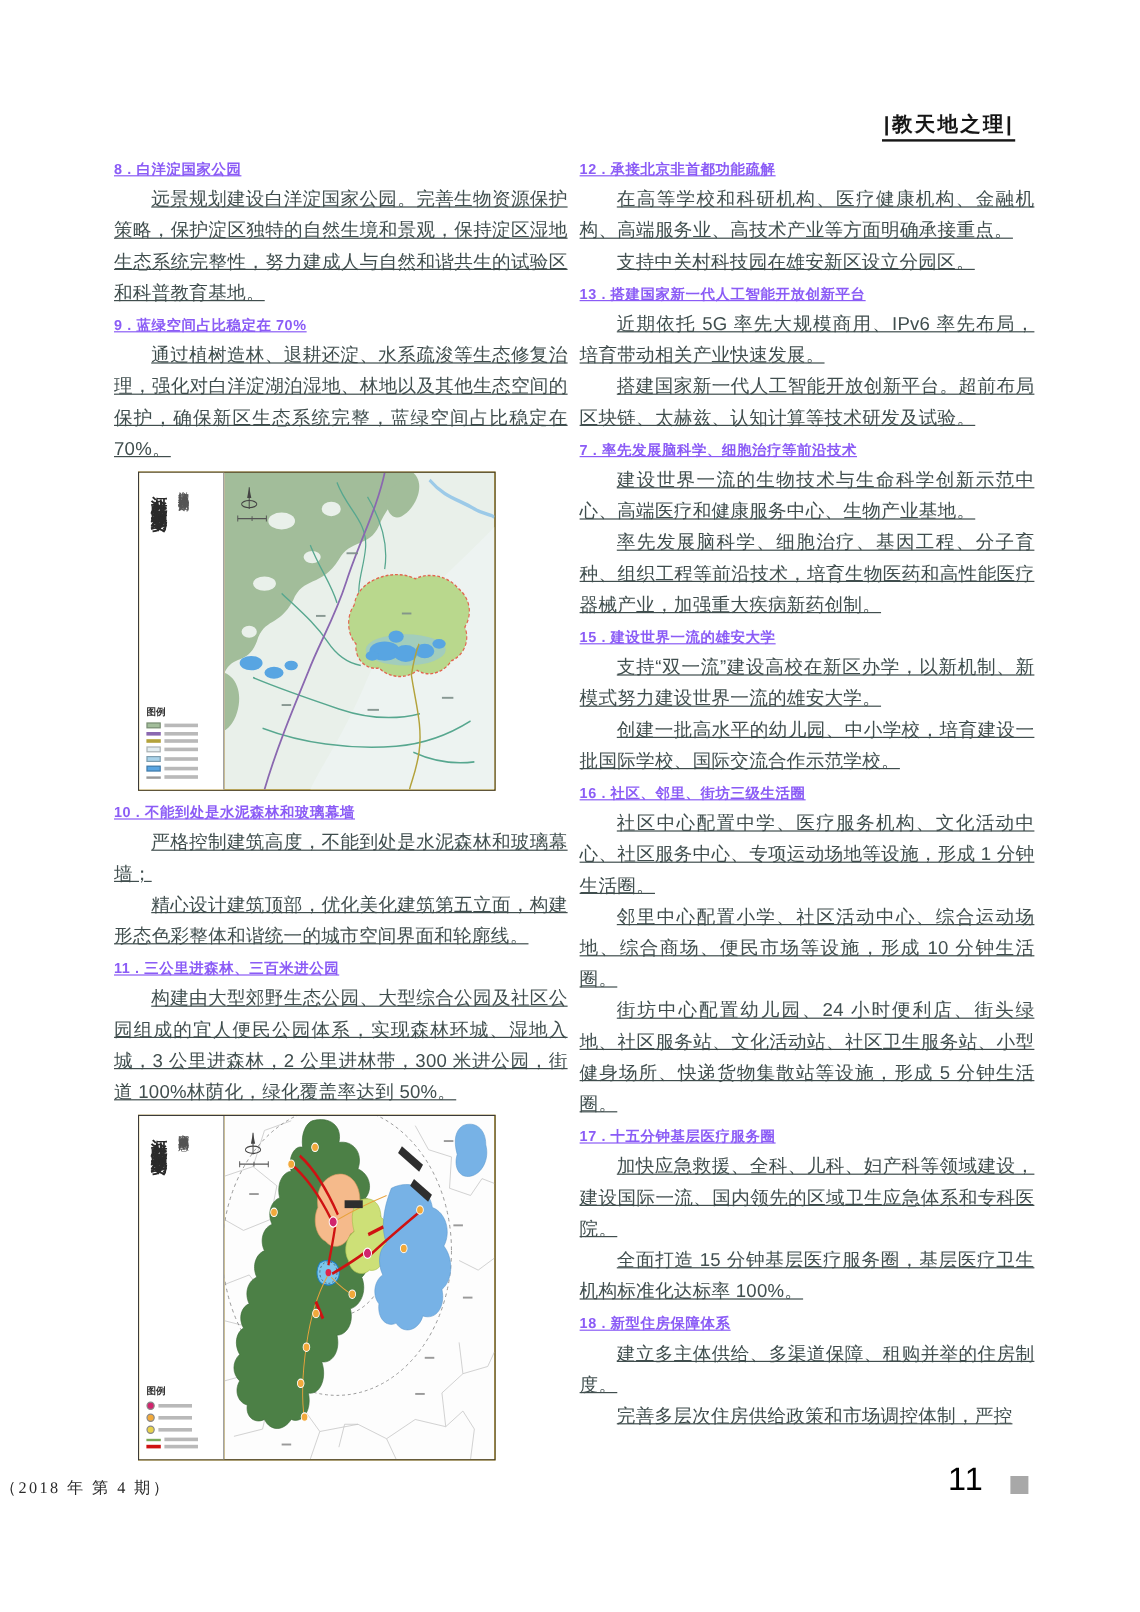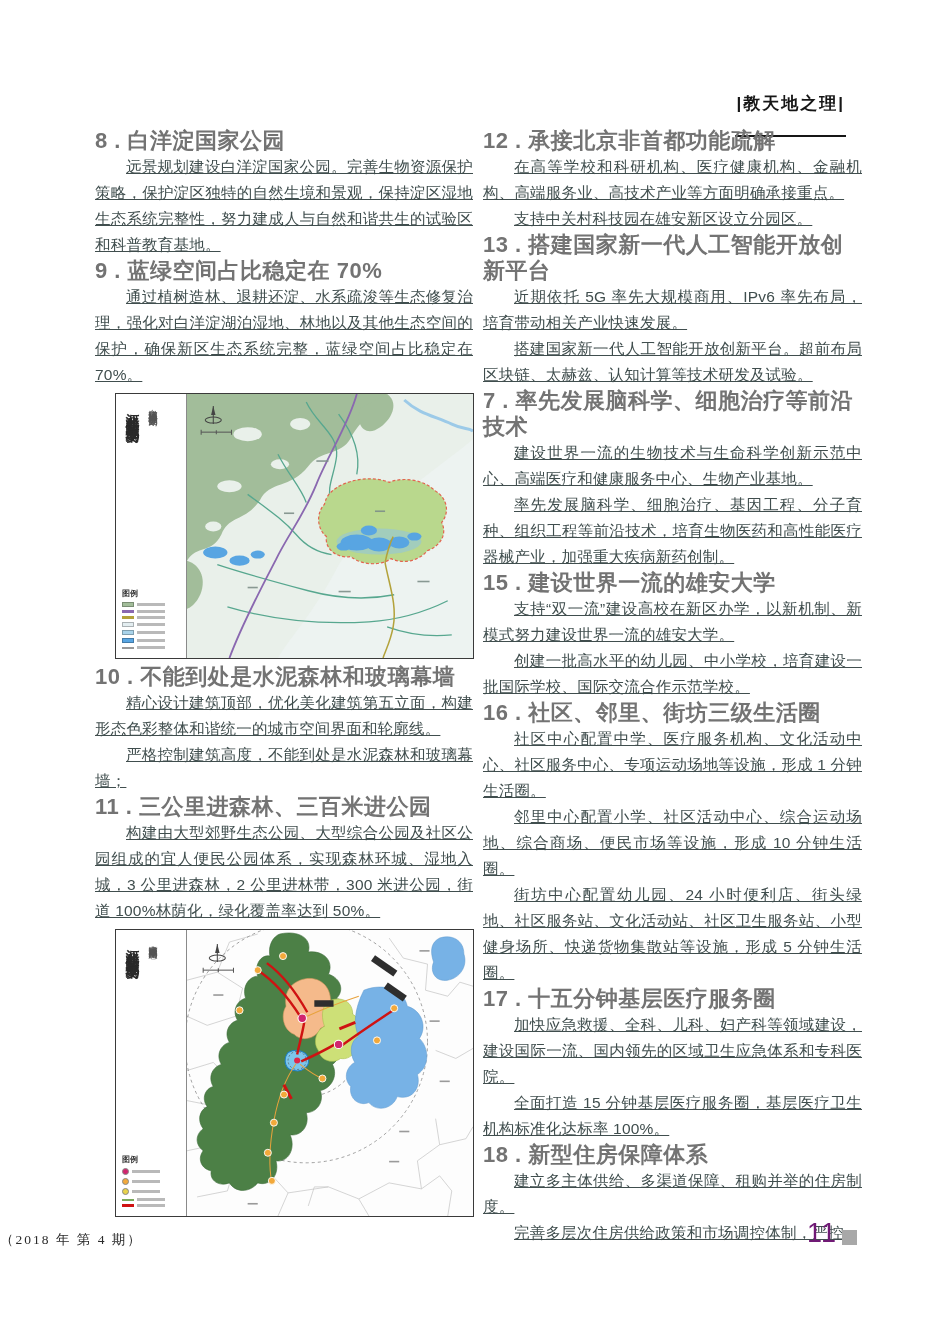--- a/index.html
+++ b/index.html
@@ -5,36 +5,36 @@
   html,body{margin:0;padding:0;background:#f2f2f2;}
   .page{
     position:relative;width:950px;height:1343px;margin:0 auto;
     background:#ffffff;overflow:hidden;
     font-family:"Liberation Sans","DejaVu Sans",sans-serif;
     color:#404e4e;
   }
   .header-tag{
     position:absolute;top:92px;right:104px;
     font-size:17px;font-weight:bold;color:#161616;
-    border-bottom:2px solid #161616;padding:0 1px 20px 1px;letter-spacing:2px;text-align:right;
+    border-bottom:2px solid #161616;padding:0 1px 1px 1px;letter-spacing:2px;text-align:right;
   }
   .columns{position:absolute;left:95px;top:128px;display:flex;gap:10px;}
   .col{width:378px;}
   .col-right{width:379px;}
   h2.sec{
-    margin:0;font-size:22px;line-height:26px;font-weight:bold;
-    color:#737373;letter-spacing:0.5px;
+    margin:0;font-size:12px;line-height:26px;font-weight:bold;
+    color:#8b5cf6;letter-spacing:0.5px;text-decoration:underline;
   }
   p.body{
     margin:0;font-size:15.5px;line-height:26px;text-indent:2em;
     text-align:justify;color:#404e4e;letter-spacing:0.2px;text-decoration:underline;
   }
   
   .map-fig{
-    margin:5px 0 5px 20px;width:359px;border:1px solid #3a3a3a;
+    margin:5px 0 5px 20px;width:298px;border:1px solid #3a3a3a;
     background:#eab308;display:flex;box-sizing:border-box;
   }
   .fig1{height:266px;}
   .fig2{height:288px;}
   .map-side{
     width:71px;box-sizing:border-box;border-right:1px solid #8a8a8a;
     background:#fff;position:relative;display:flex;padding:8px 3px 0 7px;gap:5px;
   }
   .map-side-main{
     writing-mode:vertical-rl;font-weight:bold;font-size:13.5px;
@@ -53,22 +53,22 @@
   .chip-dot{width:7px;height:7px;border-radius:50%;border:1px solid #888;box-sizing:border-box;}
   .ltext{display:inline-block;width:28px;height:3px;background:#b9b9b9;}
   .map-svg{flex:1;display:block;}
   
   .footer-issue{
     position:absolute;top:1231px;left:0;width:100%;text-align:left;
     font-family:"Liberation Serif","DejaVu Serif",serif;
     font-size:13.5px;color:#2b2b2b;letter-spacing:2px;
   }
   .footer-pageno{
-    position:absolute;top:1218px;right:93px;display:flex;align-items:center;gap:5px;
-    color:#701a75;
+    position:absolute;top:1218px;right:93px;display:flex;align-items:center;gap:22px;
+    color:#000000;
   }
   .footer-pageno .num{font-size:27px;font-weight:500;letter-spacing:1px;}
   .footer-pageno .sq{width:15px;height:15px;background:#a8a8a8;margin-top:8px;}
 </style>
 </head>
 <body>
 
 <div class="page">
 
   <div class="header-tag">|教天地之理|</div>
@@ -188,22 +188,22 @@
               <rect x="96" y="118" width="10" height="1.6"></rect>
             <rect x="186" y="116" width="10" height="1.6"></rect>
               <rect x="150" y="196" width="12" height="1.6"></rect>
             <rect x="228" y="186" width="12" height="1.6"></rect>
               <rect x="60" y="192" width="10" height="1.6"></rect>
           </g>
         </svg>
       </figure>
 
       <h2 class="sec">10 . 不能到处是水泥森林和玻璃幕墙</h2>
+      <p class="body">严格控制建筑高度，不能到处是水泥森林和玻璃幕墙；</p>
       <p class="body">精心设计建筑顶部，优化美化建筑第五立面，构建形态色彩整体和谐统一的城市空间界面和轮廓线。</p>
-      <p class="body">严格控制建筑高度，不能到处是水泥森林和玻璃幕墙；</p>
 
       <h2 class="sec">11 . 三公里进森林、三百米进公园</h2>
       <p class="body">构建由大型郊野生态公园、大型综合公园及社区公园组成的宜人便民公园体系，实现森林环城、湿地入城，3 公里进森林，2 公里进林带，300 米进公园，街道 100%林荫化，绿化覆盖率达到 50%。</p>
 
       <figure class="map-fig fig2">
         <div class="map-side">
           <div class="map-side-main">河北雄安新区规划纲要</div>
           <div class="map-side-sub">京津冀区域空间格局示意图</div>
           <div class="map-legend">
             <div class="legend-title">图例</div>

